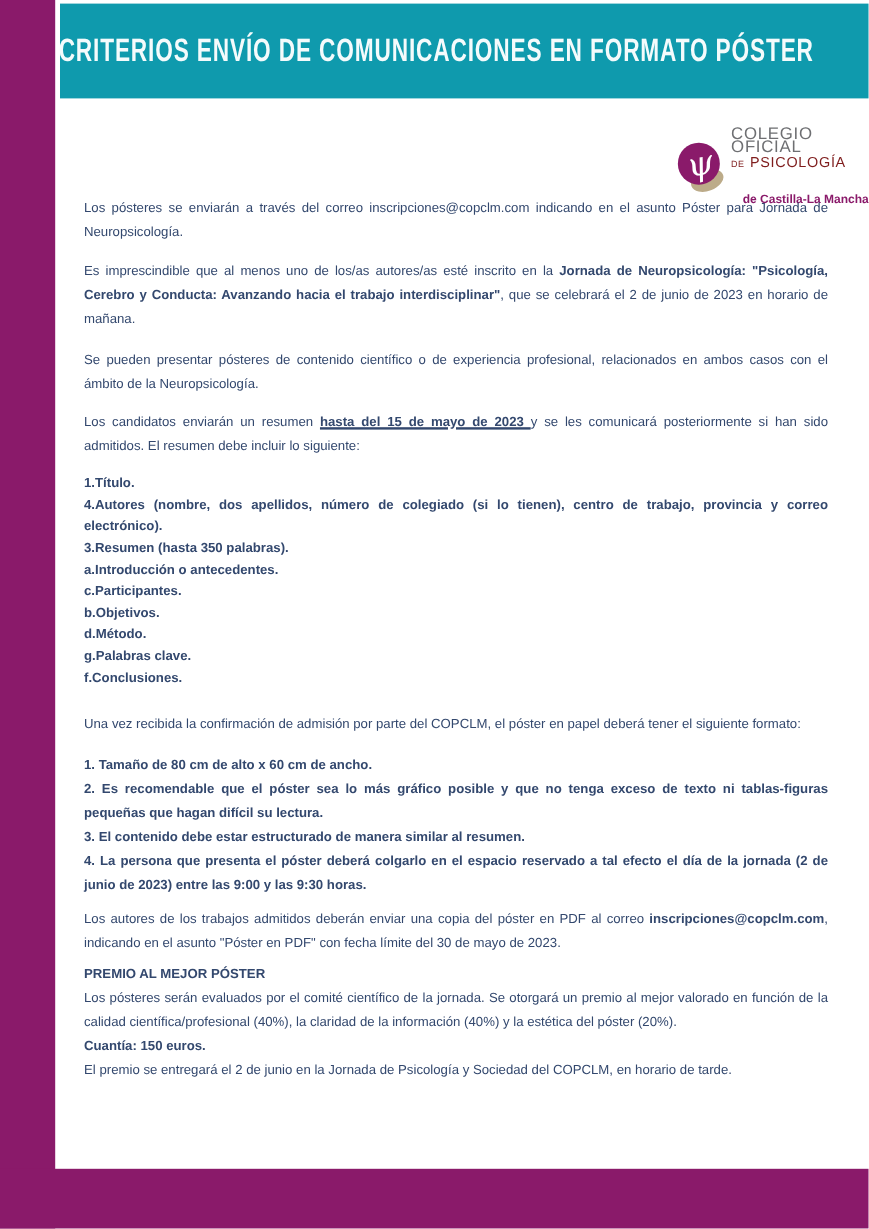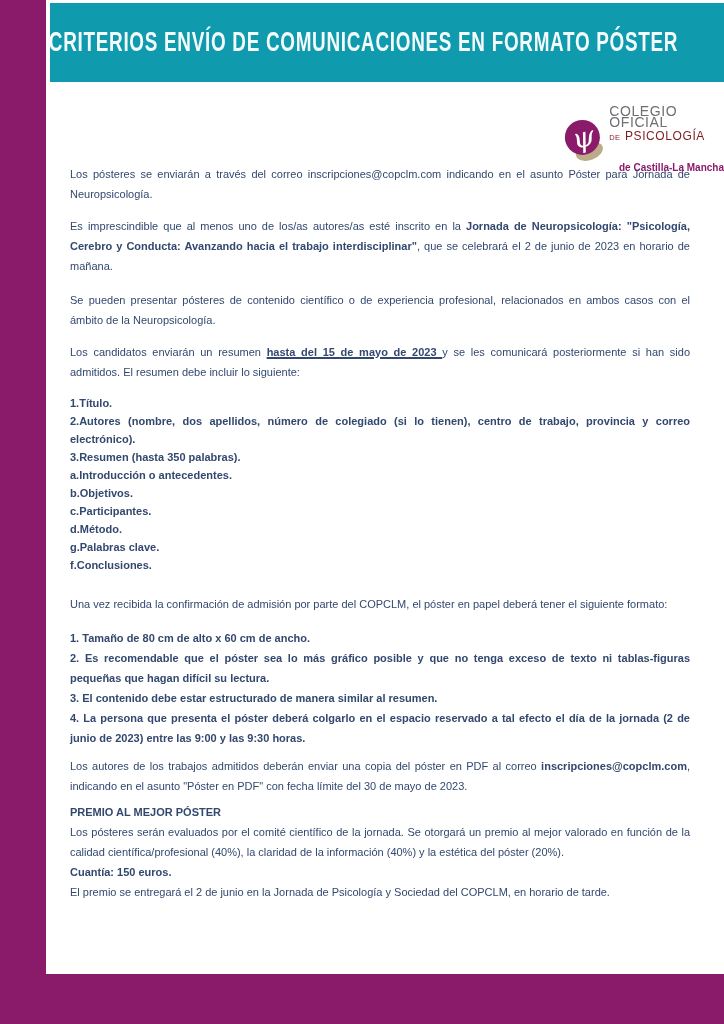--- a/index.html
+++ b/index.html
@@ -108,25 +108,25 @@
     <p class="para"><span>Los pósteres se enviarán a través del correo inscripciones@copclm.com indicando en el asunto Póster para Jornada de Neuropsicología.</span></p>
 
     <p class="para-tight"><span>Es imprescindible que al menos uno de los/as autores/as esté inscrito en la </span><span class="b">Jornada de Neuropsicología: "Psicología, Cerebro y Conducta: Avanzando hacia el trabajo interdisciplinar"</span><span>, que se celebrará el 2 de junio de 2023 en horario de mañana.</span></p>
 
     <p class="para"><span>Se pueden presentar pósteres de contenido científico o de experiencia profesional, relacionados en ambos casos con el ámbito de la Neuropsicología.</span></p>
 
     <p class="para"><span>Los candidatos enviarán un resumen </span><span class="b u">hasta del 15 de mayo de 2023 </span><span>y se les comunicará posteriormente si han sido admitidos. El resumen debe incluir lo siguiente:</span></p>
 
     <div class="summary-list">
       <div>1.Título.</div>
-      <div>2.Autores (nombre, dos apellidos, número de colegiado (si lo tienen), centro de trabajo, provincia y correo electrónico).</div>
+      <div>4.Autores (nombre, dos apellidos, número de colegiado (si lo tienen), centro de trabajo, provincia y correo electrónico).</div>
       <div>3.Resumen (hasta 350 palabras).</div>
       <div>a.Introducción o antecedentes.</div>
+      <div>c.Participantes.</div>
       <div>b.Objetivos.</div>
-      <div>c.Participantes.</div>
       <div>d.Método.</div>
       <div>g.Palabras clave.</div>
       <div>f.Conclusiones.</div>
     </div>
 
     <p class="para-tight"><span>Una vez recibida la confirmación de admisión por parte del COPCLM, el póster en papel deberá tener el siguiente formato:</span></p>
 
     <div class="format-list">
       <div>1. Tamaño de 80 cm de alto x 60 cm de ancho.</div>
       <div>2. Es recomendable que el póster sea lo más gráfico posible y que no tenga exceso de texto ni tablas-figuras pequeñas que hagan difícil su lectura.</div>

